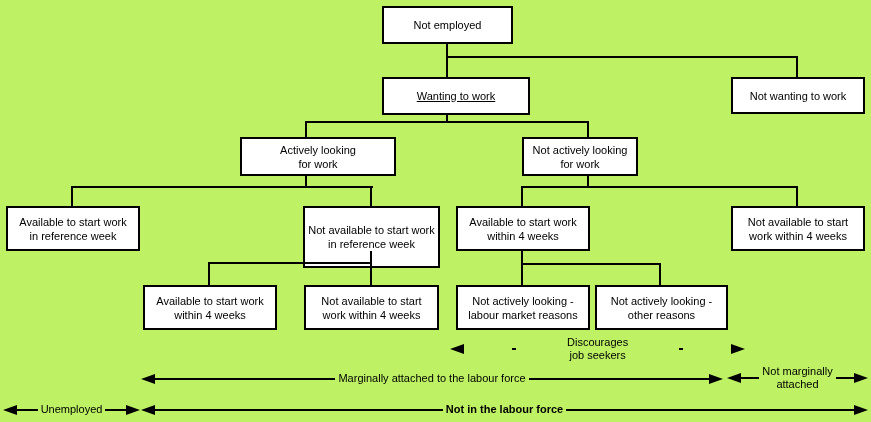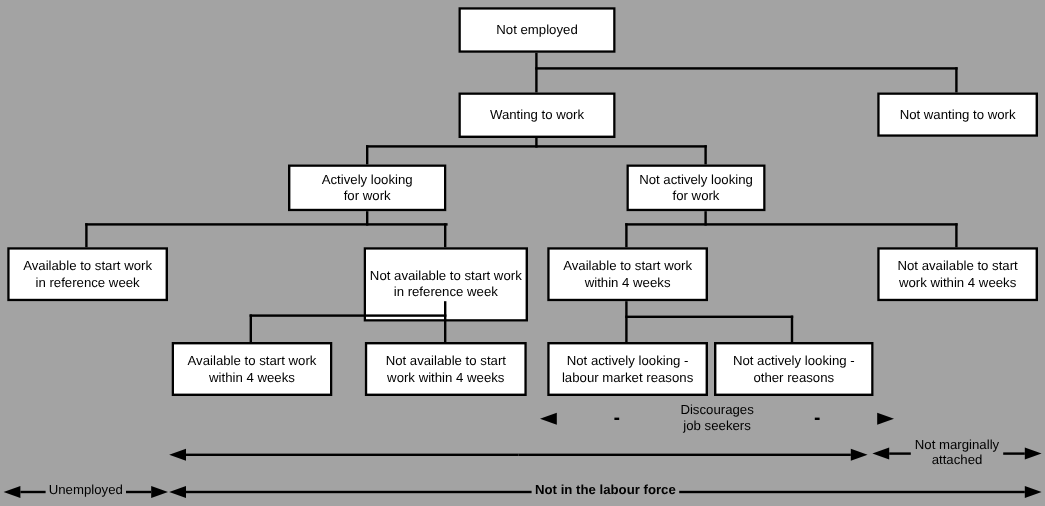--- a/index.html
+++ b/index.html
@@ -1,17 +1,17 @@
 <!DOCTYPE html>
 <html><head>
 <meta charset="utf-8">
 <style>
   html,body { margin:0; padding:0; background:#ffffff; }
   .canvas {
-    position:relative; width:871px; height:422px; background:#a3a3a3;
+    position:relative; width:871px; height:422px; background:#bef264;
     font-family:"Liberation Sans", sans-serif; color:#000;
     overflow:hidden;
   }
   .node {
     position:absolute; box-sizing:border-box;
     border:2px solid #000; background:#fff;
     display:flex; align-items:center; justify-content:center;
     text-align:center; font-size:11px; line-height:14px;
     white-space:pre-line;
   }
@@ -35,24 +35,24 @@
     text-align:center; white-space:pre-line; padding:0 3px;
   }
 </style>
 </head>
 <body>
 
 <div class="canvas">
 
   <div class="node" style="left:382px; top:6px; width:131px; height:38px;">Not employed</div>
 
-  <div class="node" style="left:382px; top:77px; width:131px; height:38px;">Wanting to work</div>
+  <div class="node" style="left:382px; top:77px; width:148px; height:38px;text-decoration:underline;">Wanting to work</div>
   <div class="node" style="left:731px; top:77px; width:134px; height:37px;">Not wanting to work</div>
 
-  <div class="node" style="left:240px; top:137px; width:132px; height:39px;text-align:center;">Actively looking
+  <div class="node" style="left:240px; top:137px; width:156px; height:39px;text-align:center;">Actively looking
 for work</div>
   <div class="node" style="left:522px; top:137px; width:116px; height:39px;">Not actively looking
 for work</div>
 
   <div class="node" style="left:6px; top:206px; width:134px; height:45px;">Available to start work
 in reference week</div>
   <div class="node" style="left:303px; top:206px; width:137px; height:62px;">Not available to start work
 in reference week</div>
   <div class="node" style="left:456px; top:206px; width:134px; height:45px;">Available to start work
 within 4 weeks</div>
@@ -100,20 +100,21 @@
     <div class="aline"></div>
     <div class="atext">Discourages
 job seekers</div>
     <div class="aline"></div>
     <div class="ah-r"></div>
   </div>
 
   <div class="arrow" style="left:141px; top:370px; width:582px; height:17px;">
     <div class="ah-l"></div>
     <div class="aline"></div>
+    <div class="atext">Marginally attached to the labour force</div>
     <div class="aline"></div>
     <div class="ah-r"></div>
   </div>
 
   <div class="arrow" style="left:727px; top:361px; width:141px; height:33px;">
     <div class="ah-l"></div>
     <div class="aline"></div>
     <div class="atext">Not marginally
 attached</div>
     <div class="aline"></div>

